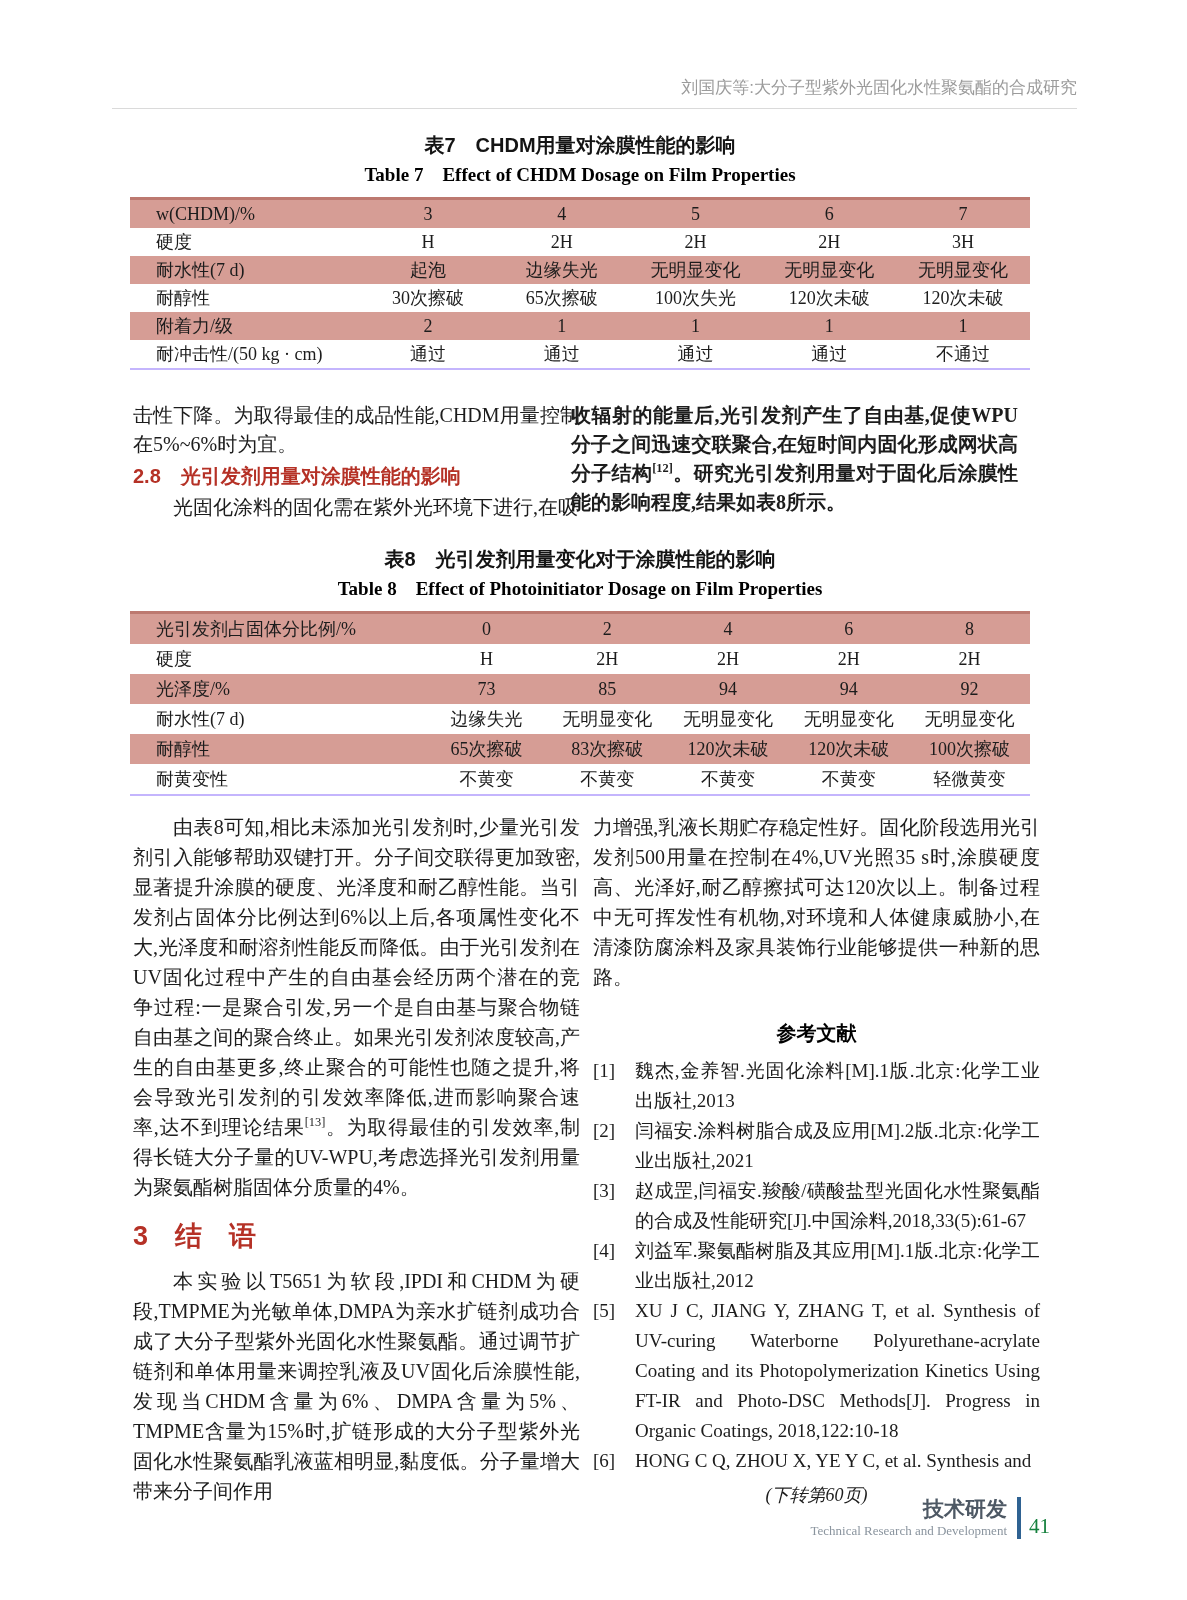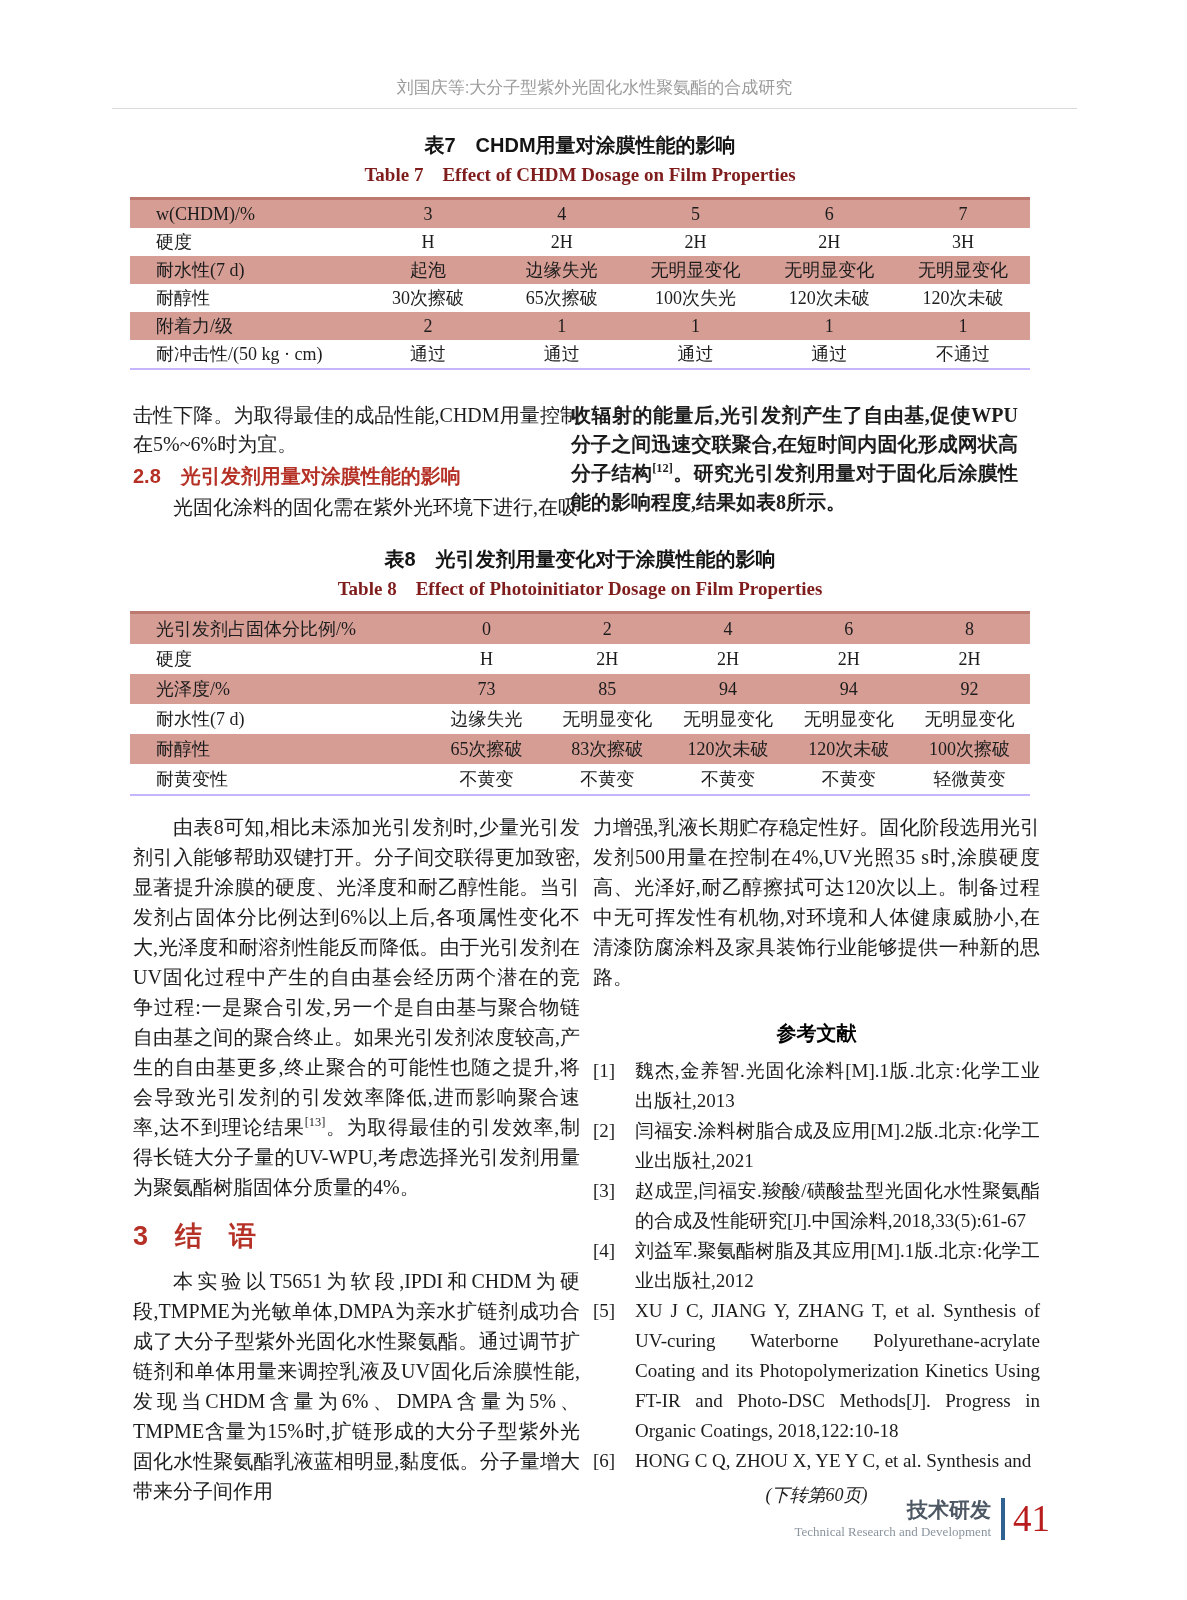--- a/index.html
+++ b/index.html
@@ -2,35 +2,35 @@
 <html><head>
 <meta charset="utf-8">
 <style>
   html,body{margin:0;padding:0;background:#ffffff;}
   .page{
     position:relative;width:1187px;height:1600px;margin:0 auto;background:#fff;
     font-family:"Liberation Serif","DejaVu Serif",serif;color:#1c1c1c;overflow:hidden;
   }
   
   .running-head{
-    position:absolute;top:76px;left:112px;right:110px;text-align:center;
+    position:absolute;top:76px;left:112px;right:110px;text-align:right;
     font-family:"Liberation Sans","DejaVu Sans",sans-serif;
     font-size:17px;color:#9b9b9b;padding-bottom:9px;border-bottom:1px solid #dadada;
   }
   
   .table-block{position:absolute;left:130px;width:900px;}
   .tb7{top:132px;}
   .tb8{top:546px;}
   .cap-zh{
     text-align:center;font-family:"Liberation Sans","DejaVu Sans",sans-serif;
     font-weight:bold;font-size:20px;color:#141414;
   }
   .cap-en{
     text-align:center;font-family:"Liberation Serif","DejaVu Serif",serif;
-    font-weight:bold;font-size:19px;margin-top:3px;color:#7f1d1d;
+    font-weight:bold;font-size:19px;margin-top:3px;color:#000000;
   }
   table.data-table{
     width:100%;border-collapse:collapse;table-layout:fixed;margin-top:9px;
     border-top:3px solid #bd7970;border-bottom:2px solid #c4b5fd;
   }
   table.data-table td{
     font-size:18px;text-align:center;vertical-align:middle;padding:0;
   }
   .tb7 td{height:28px;}
   .tb8 td{height:30px;}
@@ -72,21 +72,21 @@
   }
   
   .footer{position:absolute;top:1497px;right:137px;display:flex;align-items:flex-end;}
   .footer-text{text-align:right;}
   .footer-zh{
     font-family:"Liberation Sans","DejaVu Sans",sans-serif;font-weight:bold;
     font-size:21px;color:#4d5864;line-height:24px;
   }
   .footer-en{font-size:13px;color:#8a949e;margin-top:2px;}
   .footer-bar{width:4px;height:42px;background:#2f6292;margin:0 8px 0 10px;}
-  .footer-num{font-size:37px;color:#b91c1c;}
+  .footer-num{font-size:21px;color:#15803d;}
 </style>
 </head>
 <body>
 
 <div class="page">
 
   <div class="running-head">刘国庆等:大分子型紫外光固化水性聚氨酯的合成研究</div>
 
   <div class="table-block tb7">
     <div class="cap-zh">表7　CHDM用量对涂膜性能的影响</div>

